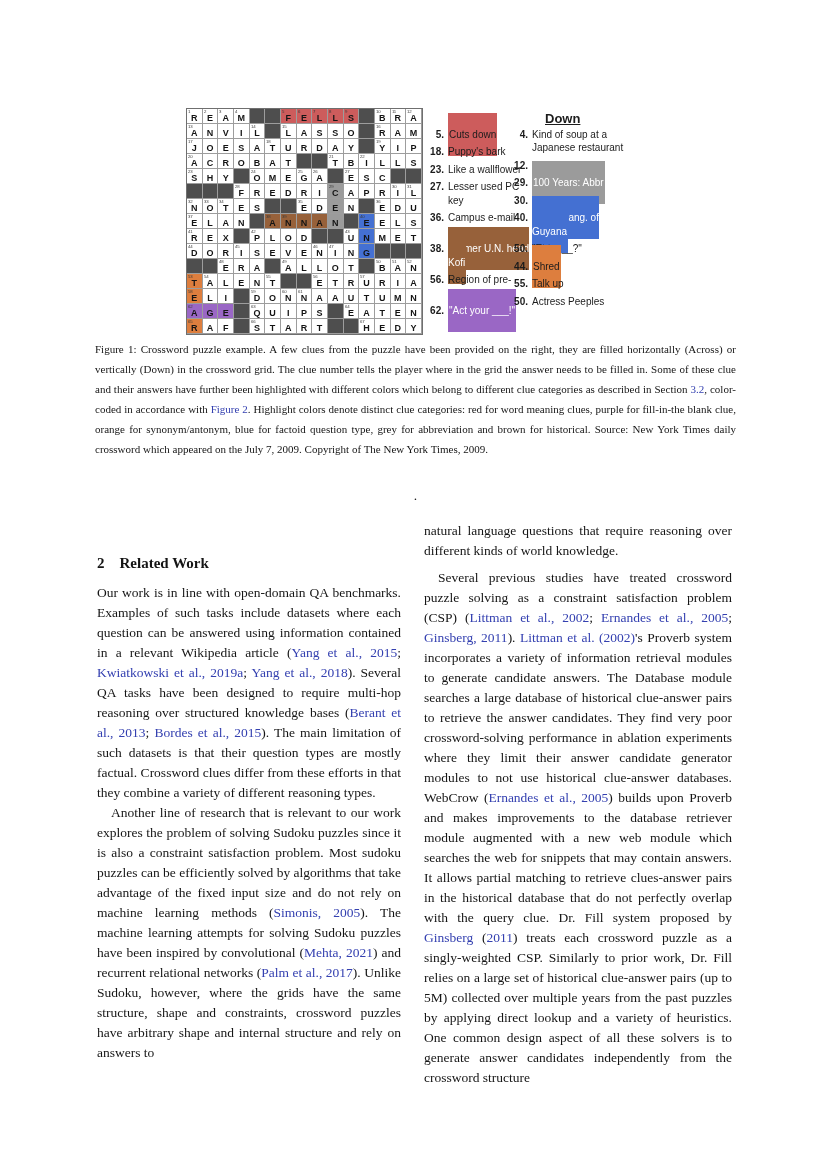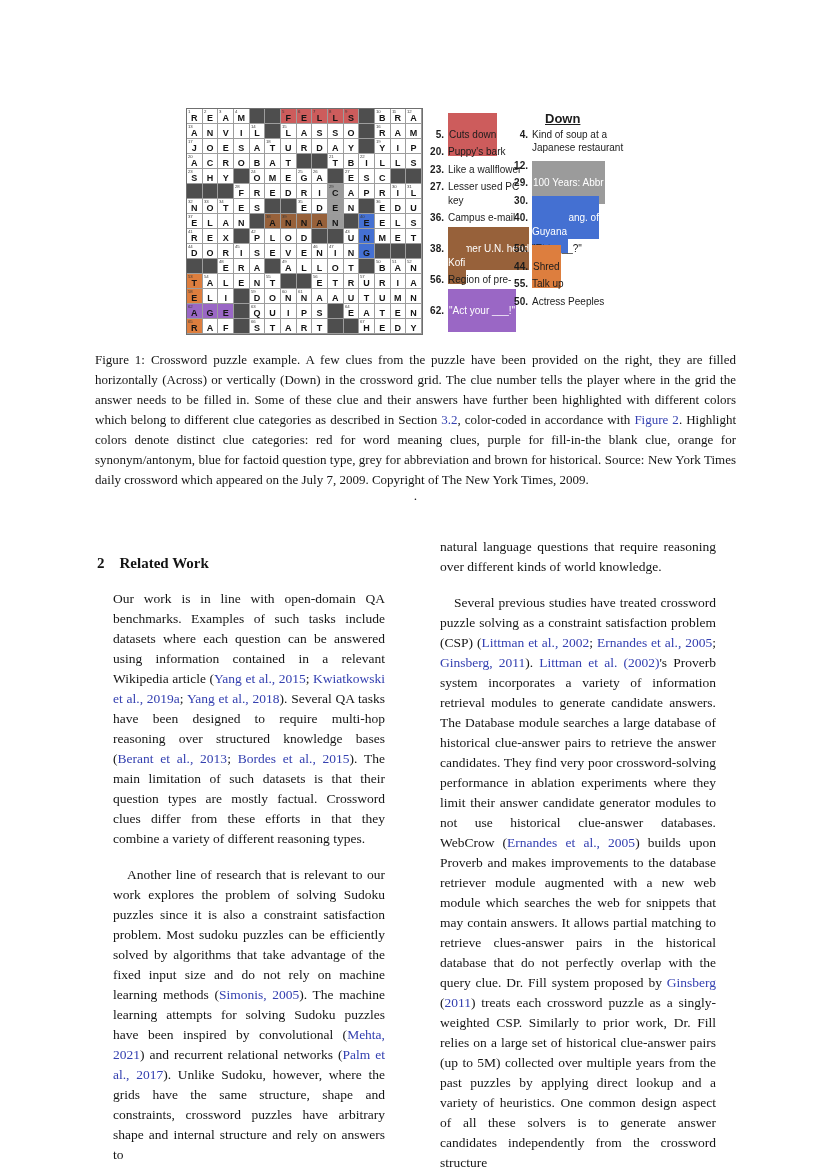--- a/index.html
+++ b/index.html
@@ -31,32 +31,32 @@
   .cnum{flex:none;font-weight:bold;text-align:right;}
   .across .cnum{width:19px;} .down .cnum{width:21px;}
   .ctext{margin-left:4px;}
   .across .ctext{width:88px;} .down .ctext{width:92px;}
   .chl{padding:16px 1px;}
   .chl-red{background:var(--c-red);} .chl-orange{background:var(--c-orange);}
   .chl-brown{background:var(--c-brown);color:#fff;} .chl-grey{background:var(--c-grey);color:#fff;}
   .chl-blue{background:var(--c-blue);color:#fff;} .chl-purple{background:var(--c-purple);color:#fff;}
 
   
-  .caption{position:absolute;left:95px;top:350px;width:641px;font-size:13px;line-height:20px;
+  .caption{position:absolute;left:95px;top:339px;width:641px;font-size:11px;line-height:20px;
            text-align:justify;font-family:Liberation Serif, serif;}
   .capdot{position:absolute;left:95px;top:488px;width:641px;text-align:center;font-size:13.5px;}
 
   
   .col{position:absolute;top:521px;font-size:13.5px;line-height:20px;text-align:justify;}
   .col.left{left:97px;width:304px;}
   .col.right{left:424px;width:308px;}
   .cont{padding-left:28px;letter-spacing:-0.3px;}
   .shead{margin-top:32px;margin-bottom:10px;font-weight:bold;font-size:15px;text-align:left;}
   .shead .snum{margin-right:15px;}
-  .col p{margin:16px;}
+  .col p{margin:0;}
   p.ind{text-indent:14px;}
   p.sp{margin-top:7px;}
   .cite{color:var(--c-link);}
 </style>
 </head>
 <body>
 
 <div class="page">
 
   <div class="xw">
@@ -729,21 +729,21 @@
     </div>
 
   <div class="cluecol across">
     <div class="cluehead">Across</div>
     <div>
         <div class="clue">
           <span class="cnum">5.</span>
           <span class="ctext"><span class="chl chl-red">Cuts down</span></span>
         </div>
         <div class="clue">
-          <span class="cnum">20.</span>
+          <span class="cnum">18.</span>
           <span class="ctext">Puppy's bark</span>
         </div>
         <div class="clue">
           <span class="cnum">23.</span>
           <span class="ctext">Like a wallflower</span>
         </div>
         <div class="clue">
           <span class="cnum">27.</span>
           <span class="ctext">Lesser used PC key</span>
         </div>

